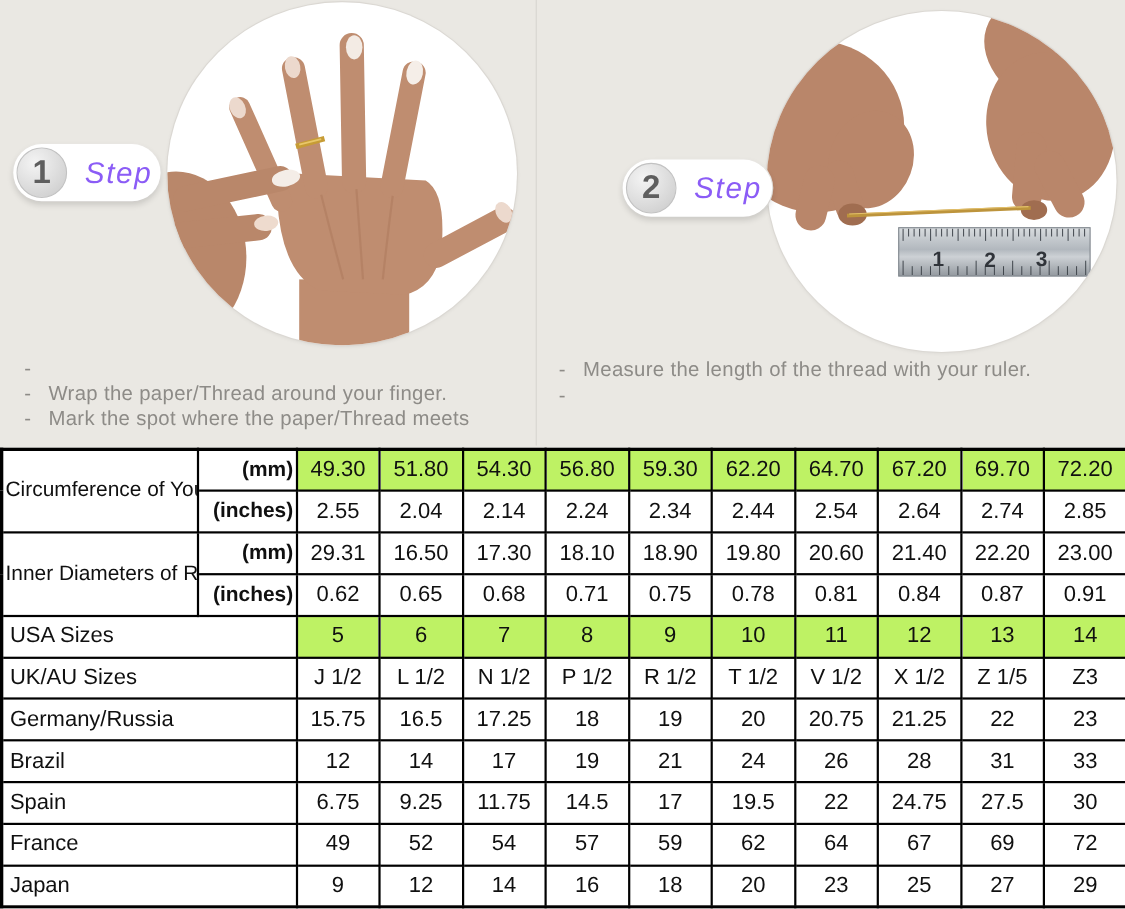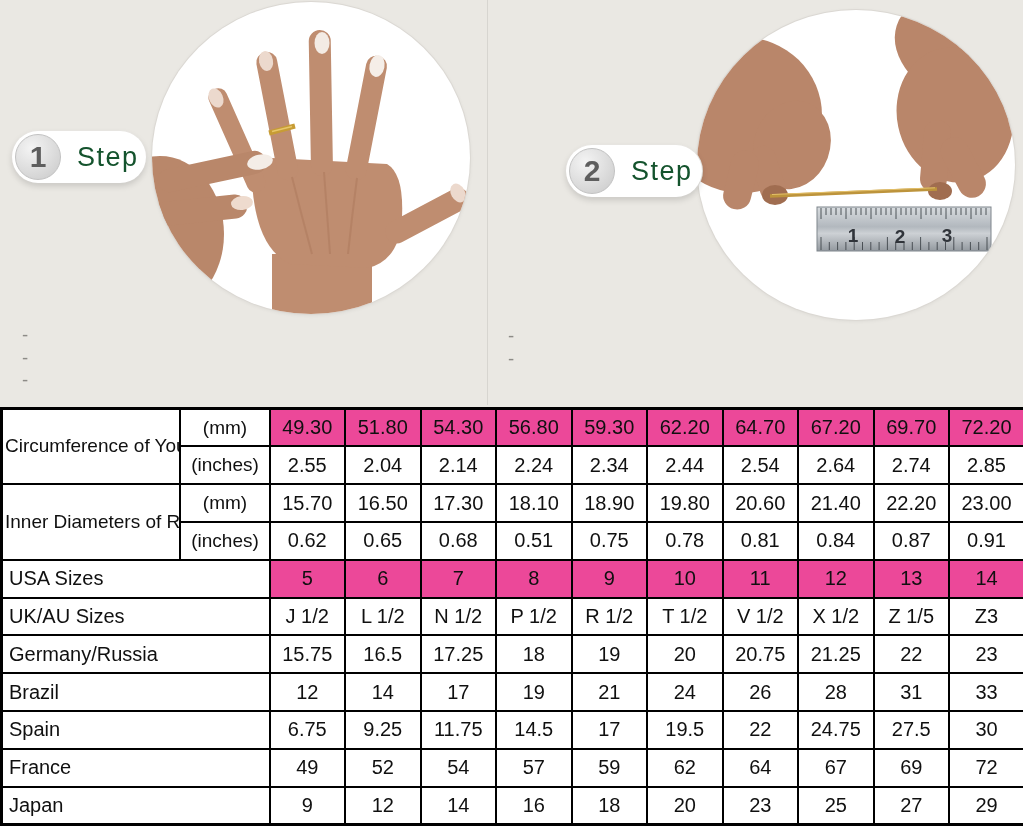--- a/index.html
+++ b/index.html
@@ -29,40 +29,40 @@
   }
   .badge-1 { left:12px;  top:131px; width:134px; }
   .badge-2 { left:566px; top:145px; width:136px; }
   .badge-num {
     width:46px; height:46px; margin:3px; border-radius:50%;
     background:radial-gradient(circle at 35% 30%, #f4f4f4, #cfcfcf 85%);
     border:1px solid #c2c2c2;
     display:flex; align-items:center; justify-content:center;
     font-size:30px; font-weight:bold; color:#5e5e5e;
   }
-  .badge-label { margin-left:13px; font-size:27px; color:#14532d; letter-spacing:1.5px; }
+  .badge-label { margin-left:13px; font-size:27px; color:#8b5cf6; letter-spacing:1.5px;font-style:italic; }
 
   .instructions { position:absolute; font-size:18.5px; line-height:22.5px; color:#8d8b87; letter-spacing:.3px; }
   .inst-left  { left:20px;  top:324px; width:465px; }
   .inst-right { left:506px; top:325px; width:515px; }
   .inst-line { display:flex; }
   .inst-dash { width:24px; flex:0 0 24px; text-align:left; padding-left:2px; }
 
   table.size-chart {
     position:absolute; top:407px; left:0; width:1023px; height:419px;
     border-collapse:collapse; table-layout:fixed;
     background:#fff; border:3px solid #000;
     font-size:20px; color:#101010;
   }
   .size-chart td { border:2px solid #000; height:36px; padding:0 2px; white-space:nowrap; overflow:hidden; }
   .size-chart td.lbl    { text-align:center; font-size:19px; line-height:1.3; }
-  .size-chart td.unit   { text-align:center; padding-left:3px; font-size:19px; }
+  .size-chart td.unit   { text-align:right; padding-left:3px; font-size:19px;font-weight:bold; }
   .size-chart td.rowlbl { text-align:left; padding-left:6px;margin-top:26px; }
   .size-chart td.val    { text-align:center; }
-  .size-chart td.shaded { background:#ec4899; }
+  .size-chart td.shaded { background:#bef264; }
 </style>
 </head>
 <body>
 
 <div class="top-section">
   <div class="divider"></div>
 
   <div class="step-badge badge-1">
     <div class="badge-num">1</div>
     <div class="badge-label">Step</div>
@@ -107,23 +107,25 @@
       </g>
     </svg>
   </div>
 
   <div class="instructions inst-left">
     <div class="inst-line">
       <span class="inst-dash">-</span>
     </div>
     <div class="inst-line">
       <span class="inst-dash">-</span>
-    </div>
-    <div class="inst-line">
-      <span class="inst-dash">-</span>
+      <span>Wrap the paper/Thread around your finger.</span>
+    </div>
+    <div class="inst-line">
+      <span class="inst-dash">-</span>
+      <span>Mark the spot where the paper/Thread meets</span>
     </div>
   </div>
 
   <div class="step-badge badge-2">
     <div class="badge-num">2</div>
     <div class="badge-label">Step</div>
   </div>
 
   <div class="photo-circle circle-2">
     <svg viewBox="0 0 318 310">
@@ -219,20 +221,21 @@
           <text x="203" y="233">2</text>
           <text x="250" y="232">3</text>
         </g>
       </g>
     </svg>
   </div>
 
   <div class="instructions inst-right">
     <div class="inst-line">
       <span class="inst-dash">-</span>
+      <span>Measure the length of the thread with your ruler.</span>
     </div>
     <div class="inst-line">
       <span class="inst-dash">-</span>
     </div>
   </div>
 </div>
 
 <table class="size-chart">
   <colgroup>
     <col style="width:178px">
@@ -263,37 +266,37 @@
         <td class="val">2.34</td>
         <td class="val">2.44</td>
         <td class="val">2.54</td>
         <td class="val">2.64</td>
         <td class="val">2.74</td>
         <td class="val">2.85</td>
       </tr>
       <tr>
         <td class="lbl" rowspan="2">Inner Diameters of Rings</td>
         <td class="unit">(mm)</td>
-        <td class="val">15.70</td>
+        <td class="val">29.31</td>
         <td class="val">16.50</td>
         <td class="val">17.30</td>
         <td class="val">18.10</td>
         <td class="val">18.90</td>
         <td class="val">19.80</td>
         <td class="val">20.60</td>
         <td class="val">21.40</td>
         <td class="val">22.20</td>
         <td class="val">23.00</td>
       </tr>
       <tr>
         <td class="unit">(inches)</td>
         <td class="val">0.62</td>
         <td class="val">0.65</td>
         <td class="val">0.68</td>
-        <td class="val">0.51</td>
+        <td class="val">0.71</td>
         <td class="val">0.75</td>
         <td class="val">0.78</td>
         <td class="val">0.81</td>
         <td class="val">0.84</td>
         <td class="val">0.87</td>
         <td class="val">0.91</td>
       </tr>
       <tr>
         <td class="rowlbl" colspan="2">USA Sizes</td>
         <td class="val shaded">5</td>

